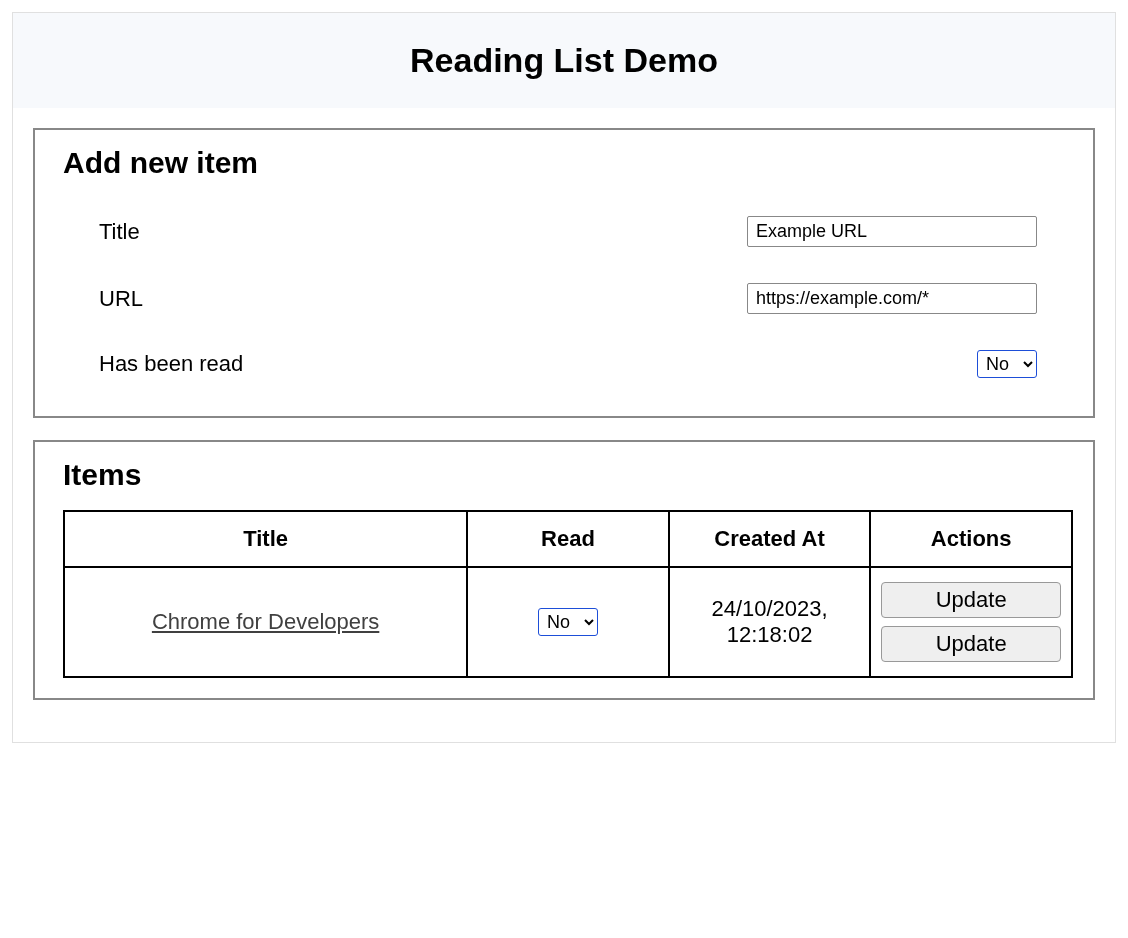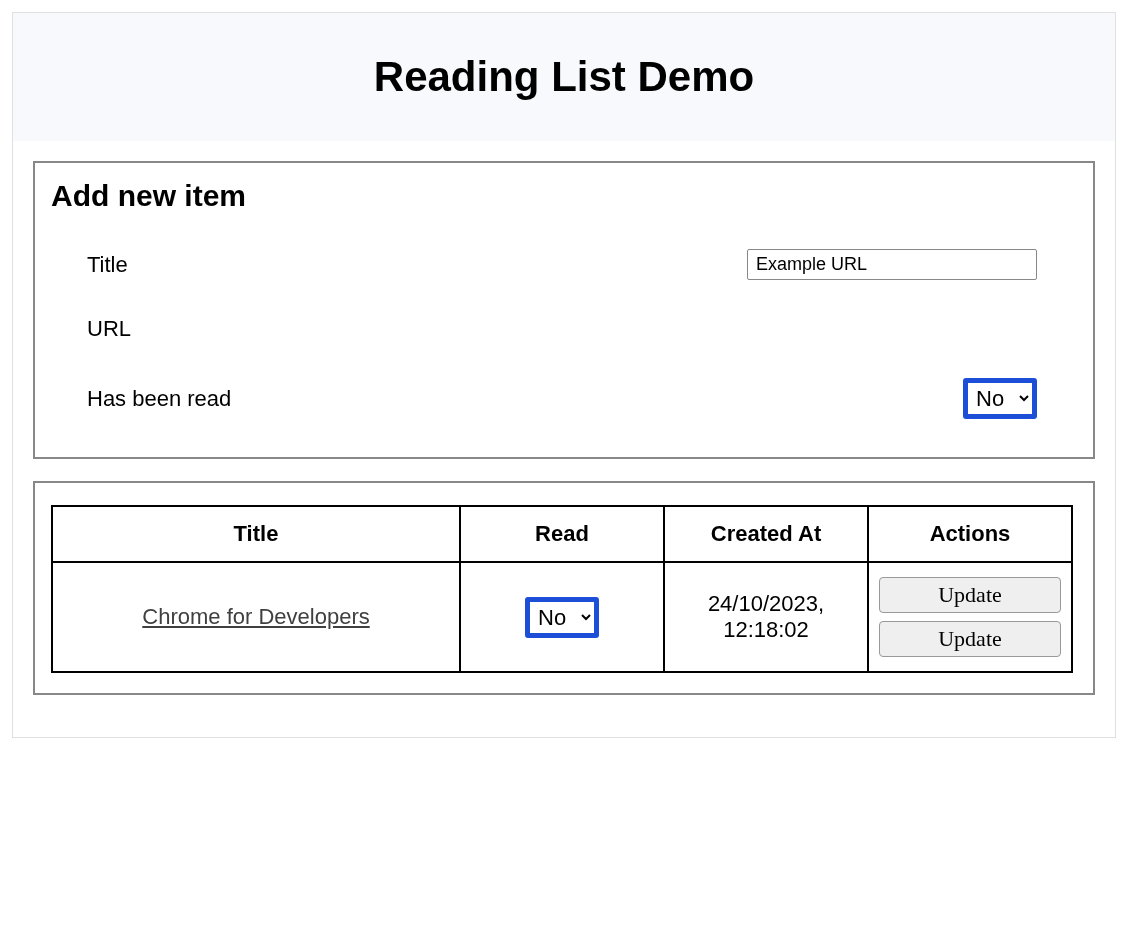--- a/index.html
+++ b/index.html
@@ -16,30 +16,30 @@
       margin: 12px;
       border: 1px solid #e0e0e0;
       background: #ffffff;
     }
     .header {
       background: #f7f9fc;
       padding: 28px 20px;
       text-align: center;
     }
     .header h1 {
-      margin: 12px;
-      font-size: 42px;
+      margin: 0;
+      font-size: 34px;
       font-weight: 700;
     }
     .content {
       padding: 20px;
     }
     .panel {
       border: 2px solid #888;
-      padding: 16px 20px 20px 16px;
+      padding: 16px 20px 20px 28px;
       margin-bottom: 22px;
     }
     .panel h2 {
       margin: 0 0 18px 0;
       font-size: 30px;
       font-weight: 700;
     }
     .form-row {
       display: flex;
       justify-content: space-between;
@@ -51,23 +51,23 @@
     }
     .text-input {
       font-size: 18px;
       padding: 4px 8px;
       border: 1px solid #888;
       border-radius: 2px;
       width: 290px;
       font-family: inherit;
     }
     select {
-      font-size: 22px;
+      font-size: 18px;
       padding: 2px 4px;
-      border: 5px solid #1d4ed8;
+      border: 1px solid #1d4ed8;
       border-radius: 3px;
       font-family: inherit;
       background: #fff;
     }
     .add-btn {
       display: block;
       width: 100%;
       font-size: 22px;
       padding: 8px;
       margin-top: 16px;
@@ -103,21 +103,21 @@
       gap: 8px;
       align-items: stretch;
     }
     .row-btn {
       font-size: 22px;
       padding: 4px 14px;
       background: #efefef;
       border: 1px solid #999;
       border-radius: 4px;
       cursor: pointer;
-      font-family: Liberation Serif, serif;
+      font-family: Liberation Sans, sans-serif;
     }
     .col-title { width: 40%; }
     .col-read { width: 20%; }
     .col-created { width: 20%; margin-top: 10px; }
     .col-actions { width: 20%; margin-top: 8px; }
   </style>
 </head>
 <body>
 
 <div class="outer">
@@ -130,30 +130,32 @@
     <div class="panel">
       <h2>Add new item</h2>
 
       <div class="form-row">
         <label>Title</label>
         <input type="text" class="text-input" value="Example URL" style="">
       </div>
 
       <div class="form-row">
         <label>URL</label>
+        <input type="text" class="text-input" value="https://example.com/*" style="">
       </div>
 
       <div class="form-row">
         <label>Has been read</label>
         <select id="read-select"><option value="No">No</option><option value="Yes">Yes</option></select>
       </div>
 
     </div>
 
     <div class="panel">
+      <h2>Items</h2>
 
       <table>
         <thead>
           <tr>
             <th class="col-title">Title</th>
             <th class="col-read">Read</th>
             <th class="col-created">Created At</th>
             <th class="col-actions">Actions</th>
           </tr>
         </thead>

